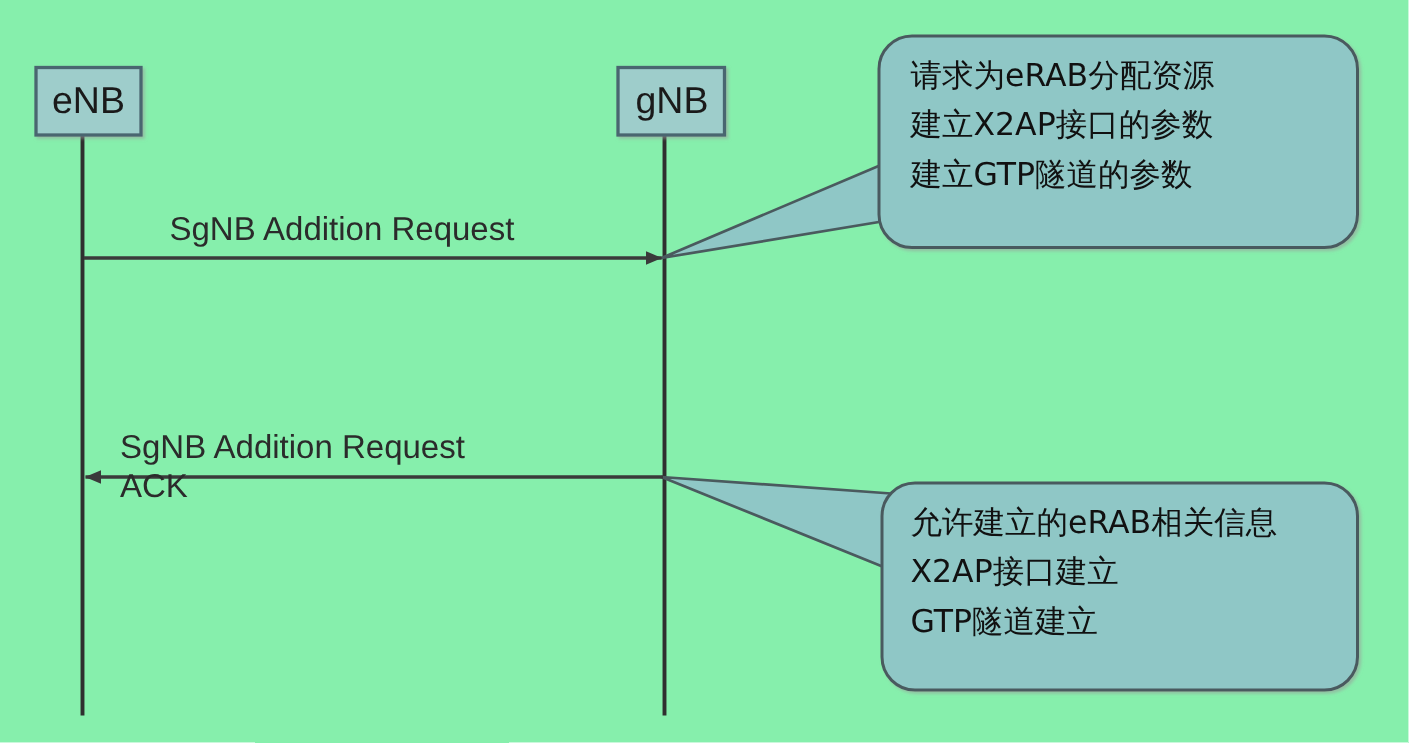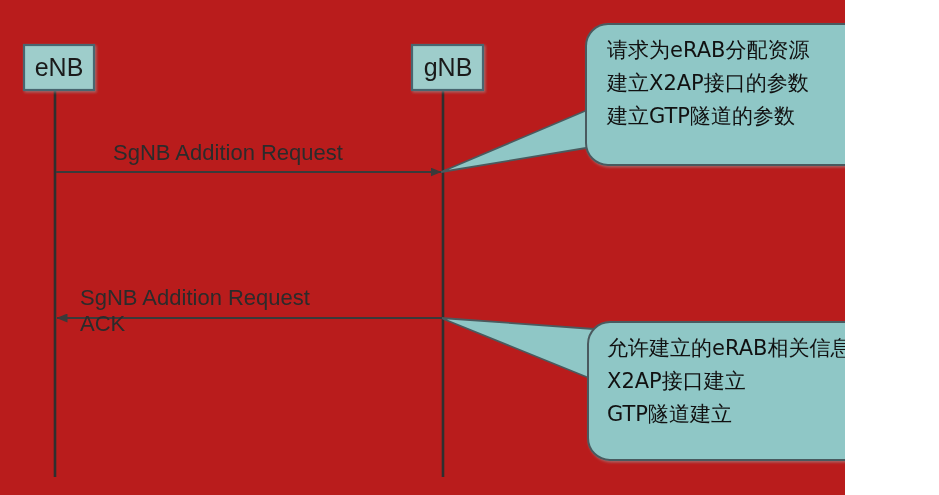--- a/index.html
+++ b/index.html
@@ -5,23 +5,23 @@
   html, body {
     margin: 0;
     padding: 0;
     background: #ffffff;
   }
   body {
     font-family: "Liberation Sans", "DejaVu Sans", sans-serif;
   }
   #canvas {
     position: relative;
-    width: 845px;
+    width: 939px;
     height: 495px;
-    background: #b91c1c;
+    background: #86efac;
     overflow: hidden;
   }
   #diagram-svg {
     position: absolute;
     left: 0;
     top: 0;
     width: 939px;
     height: 495px;
   }
   .lifeline-box-label {

